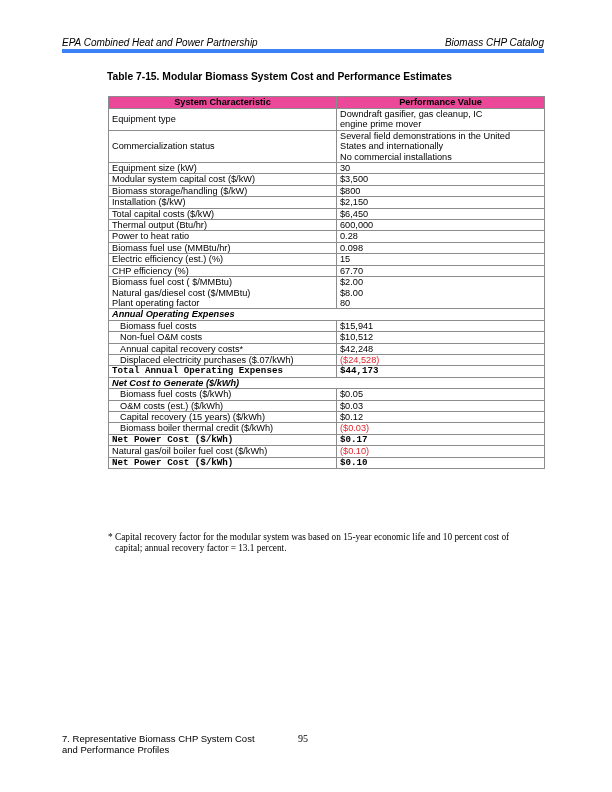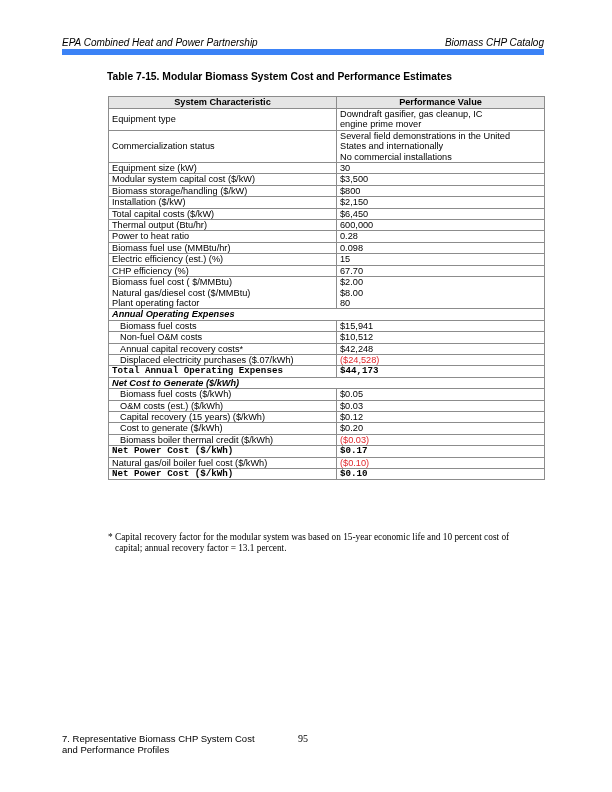--- a/index.html
+++ b/index.html
@@ -1,23 +1,23 @@
 <!DOCTYPE html>
 <html><head>
 <meta charset="utf-8">
 <style>
   html, body { margin:0; padding:0; background:#ffffff; }
   body { width:612px; height:792px; position:relative; overflow:hidden; font-family:"Liberation Sans", sans-serif; color:#000; }
-  .hdr { position:absolute; top:37px; left:62px; width:482px; height:12px; border-bottom:6px solid #3b82f6; font-style:italic; font-size:10px; }
+  .hdr { position:absolute; top:37px; left:62px; width:482px; height:12px; border-bottom:4px solid #3b82f6; font-style:italic; font-size:10px; }
   .hdr .l { position:absolute; left:0; top:0; }
   .hdr .r { position:absolute; right:0; top:0; }
   .title { position:absolute; top:71px; left:107px; font-family:Liberation Sans, sans-serif; font-weight:bold; font-size:10.3px; }
   table.t { position:absolute; top:96px; left:108px; width:437px; border-collapse:collapse; font-size:9.2px; line-height:10.4px; }
   table.t td, table.t th { border:1px solid #8c8c8c; padding:0 3px; vertical-align:middle; height:10px; }
-  table.t th { background:#e5e5e5; font-weight:bold; text-align:center; height:11px; }
+  table.t th { background:#ec4899; font-weight:bold; text-align:center; height:11px; }
   table.t td.c1 { width:213px; }
   table.t tr.nob td { border-top:none; border-bottom:none; }
   table.t tr.nob-top td { border-top:none; }
   table.t tr.nob-bot td { border-bottom:none; }
   .ind { padding-left:11px !important;margin-left:14px; }
   .bold { font-weight:bold;font-family:Liberation Mono, monospace; }
   .sec { font-weight:bold; font-style:italic; }
   .neg { color:#e0262c; }
   .note { position:absolute; top:532px; left:108px; width:440px; font-family:"Liberation Serif", serif; font-size:9.3px; line-height:10.5px; }
   .note .n2 { padding-left:7px; }
@@ -141,24 +141,20 @@
       </tr>
     <tr>
         <td class="c1 ind">O&amp;M costs (est.) ($/kWh)</td>
         <td>$0.03</td>
       </tr>
     <tr>
         <td class="c1 ind">Capital recovery (15 years) ($/kWh)</td>
         <td>$0.12</td>
       </tr>
     <tr>
-        <td class="c1 ind">Cost to generate ($/kWh)</td>
-        <td>$0.20</td>
-      </tr>
-    <tr>
         <td class="c1 ind">Biomass boiler thermal credit ($/kWh)</td>
         <td class="neg">($0.03)</td>
       </tr>
     <tr>
         <td class="c1 bold">Net Power Cost ($/kWh)</td>
         <td class="bold">$0.17</td>
       </tr>
     <tr>
         <td class="c1">Natural gas/oil boiler fuel cost ($/kWh)</td>
         <td class="neg">($0.10)</td>

